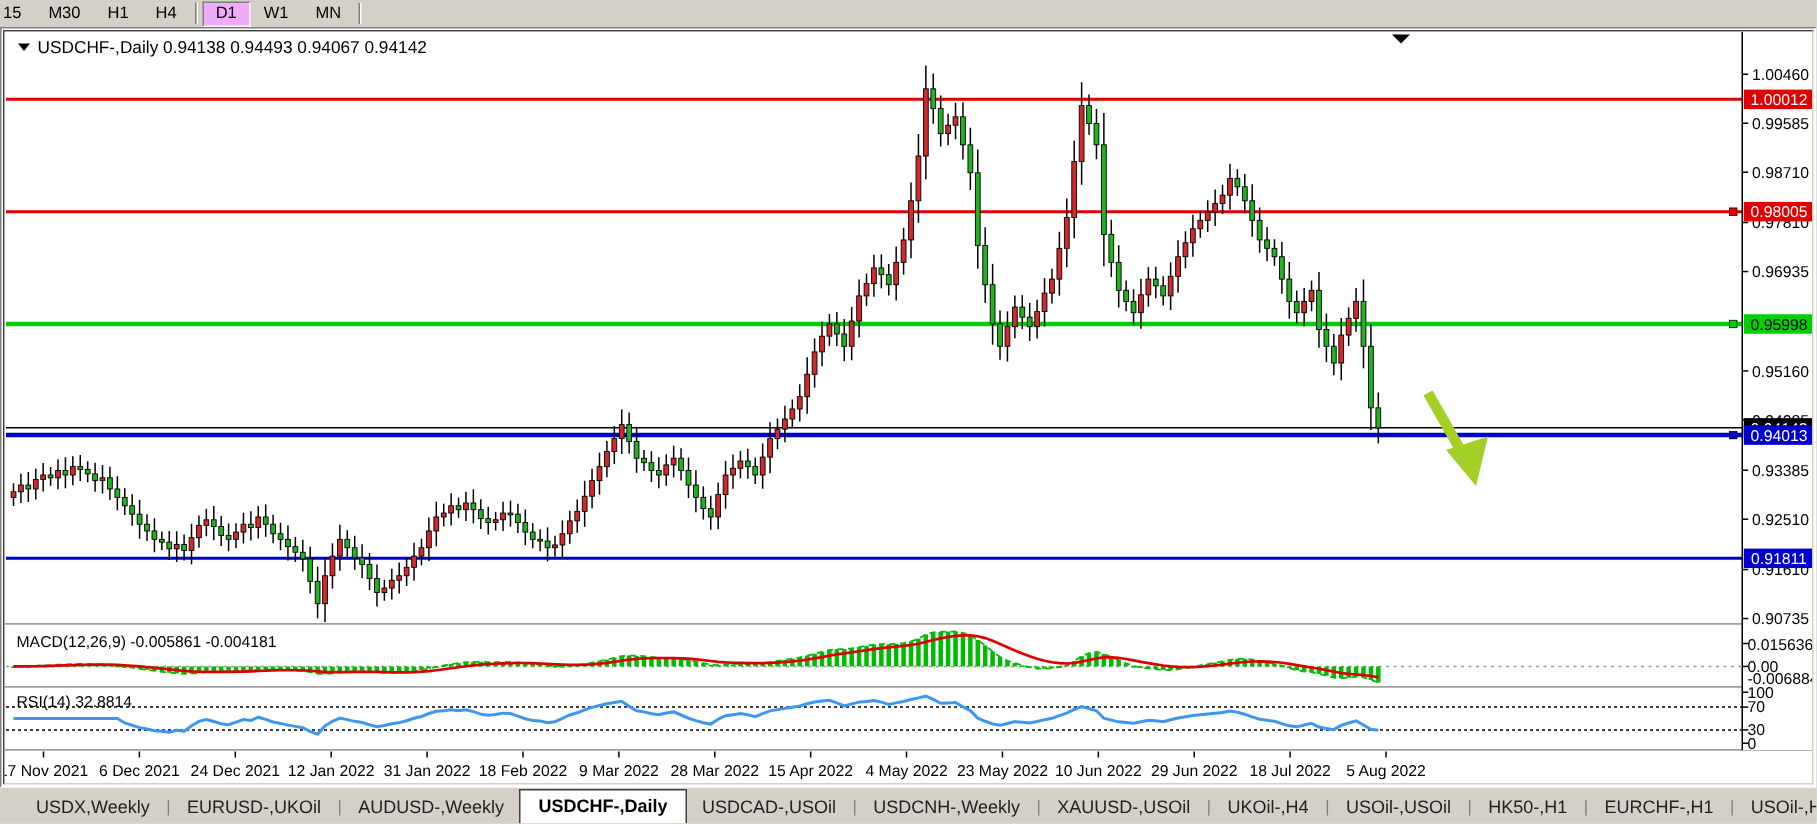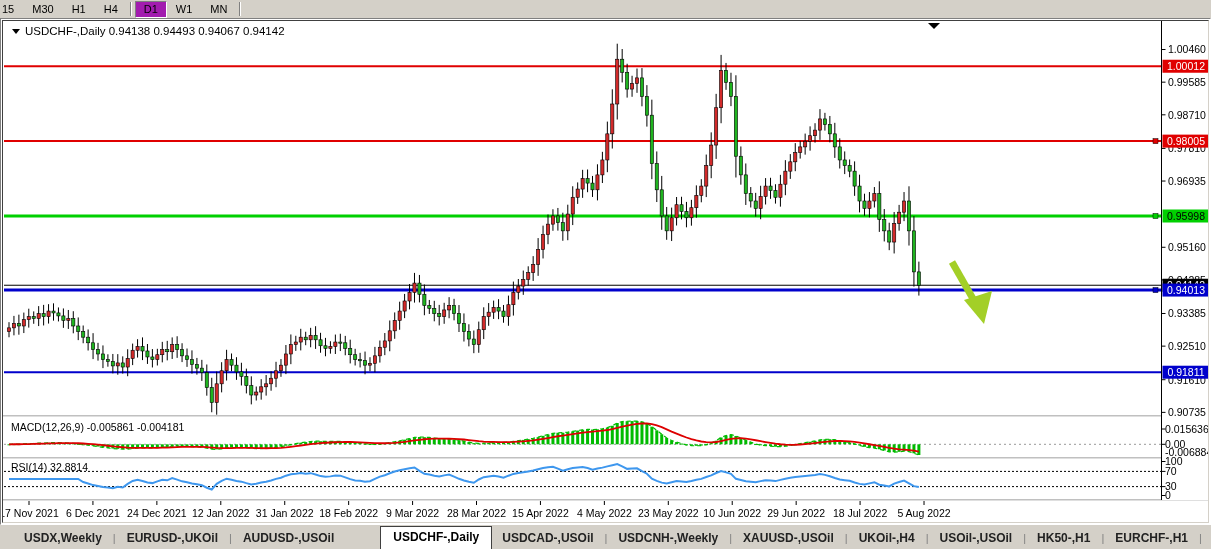--- a/index.html
+++ b/index.html
@@ -3,38 +3,38 @@
 <meta charset="utf-8">
 <style>
   html,body{margin:0;padding:0;background:#D4D0C8;}
   *{box-sizing:border-box;}
   .root{position:relative;width:1211px;height:549px;background:#D4D0C8;overflow:hidden;
         font-family:"Liberation Sans",sans-serif;padding-left:12px;-webkit-font-smoothing:none;}
   
   .toolbar{position:absolute;top:0;left:0;width:1211px;height:18px;background:#D4D0C8;
            display:flex;align-items:center;font-size:11px;color:#000;}
   .tf-btn{padding:1px 8px;margin:0;cursor:default;border:1px solid transparent;line-height:13px;}
-  .tf-btn.active{background:#a21caf;border-top:1px solid #808080;border-left:1px solid #808080;
+  .tf-btn.active{background:#f0abfc;border-top:1px solid #808080;border-left:1px solid #808080;
                  border-bottom:1px solid #fff;border-right:1px solid #fff;}
   .tf-sep{width:2px;height:14px;margin:0 3px;border-left:1px solid #808080;border-right:1px solid #fff;}
   .tf-first{margin-left:-7px;}
   
   .chartwin{position:absolute;top:18px;left:0;width:1211px;height:507px;
             border-top:1px solid #808080;border-left:1px solid #808080;
             border-right:1px solid #fff;border-bottom:1px solid #fff;background:#fff;}
   .chartwin .inner{position:absolute;top:1px;left:1px;width:1207px;height:503px;
             border-top:1px solid #404040;border-left:1px solid #404040;
             border-right:1px solid #D4D0C8;border-bottom:1px solid #D4D0C8;background:#fff;overflow:hidden;}
   svg{display:block;}
   
   .tabbar{position:absolute;top:526px;left:0;width:1211px;height:23px;background:#D4D0C8;
           display:flex;align-items:flex-end;font-size:12px;color:#222;padding-left:14px;}
-  .tab{padding:3px 10px 4px 10px;white-space:nowrap;cursor:default;position:relative;font-weight:bold;}
+  .tab{padding:3px 10px 4px 10px;white-space:nowrap;cursor:default;position:relative;}
   .tab.active{background:#fff;border:1px solid #404040;border-bottom:none;font-weight:bold;color:#000;
-              padding:3px 12px 5px 12px;margin-bottom:0;margin-left:36px;}
+              padding:3px 12px 5px 12px;margin-bottom:0;}
   .tabsep{color:#808080;align-self:center;padding:0 1px;font-size:11px;}
   .tab-scroll{margin-left:auto;margin-right:6px;align-self:center;font-size:9px;color:#333;letter-spacing:4px;}
   text{font-family:"Liberation Sans",sans-serif;}
 </style>
 </head>
 <body>
 
 <div class="root">
 
   <div class="toolbar">
@@ -726,21 +726,21 @@
         <text x="10" y="470" font-size="10.5" fill="#000">RSI(14) 32.8814</text>
       </svg>
     </div>
   </div>
 
   <div class="tabbar">
       <div class="tab">USDX,Weekly</div>
       <span class="tabsep">|</span>
       <div class="tab">EURUSD-,UKOil</div>
       <span class="tabsep">|</span>
-      <div class="tab">AUDUSD-,USOil</div>
+      <div class="tab">AUDUSD-,Weekly</div>
       <div class="tab active">USDCHF-,Daily</div>
       <div class="tab">USDCAD-,USOil</div>
       <span class="tabsep">|</span>
       <div class="tab">USDCNH-,Weekly</div>
       <span class="tabsep">|</span>
       <div class="tab">XAUUSD-,USOil</div>
       <span class="tabsep">|</span>
       <div class="tab">UKOil-,H4</div>
       <span class="tabsep">|</span>
       <div class="tab">USOil-,USOil</div>

